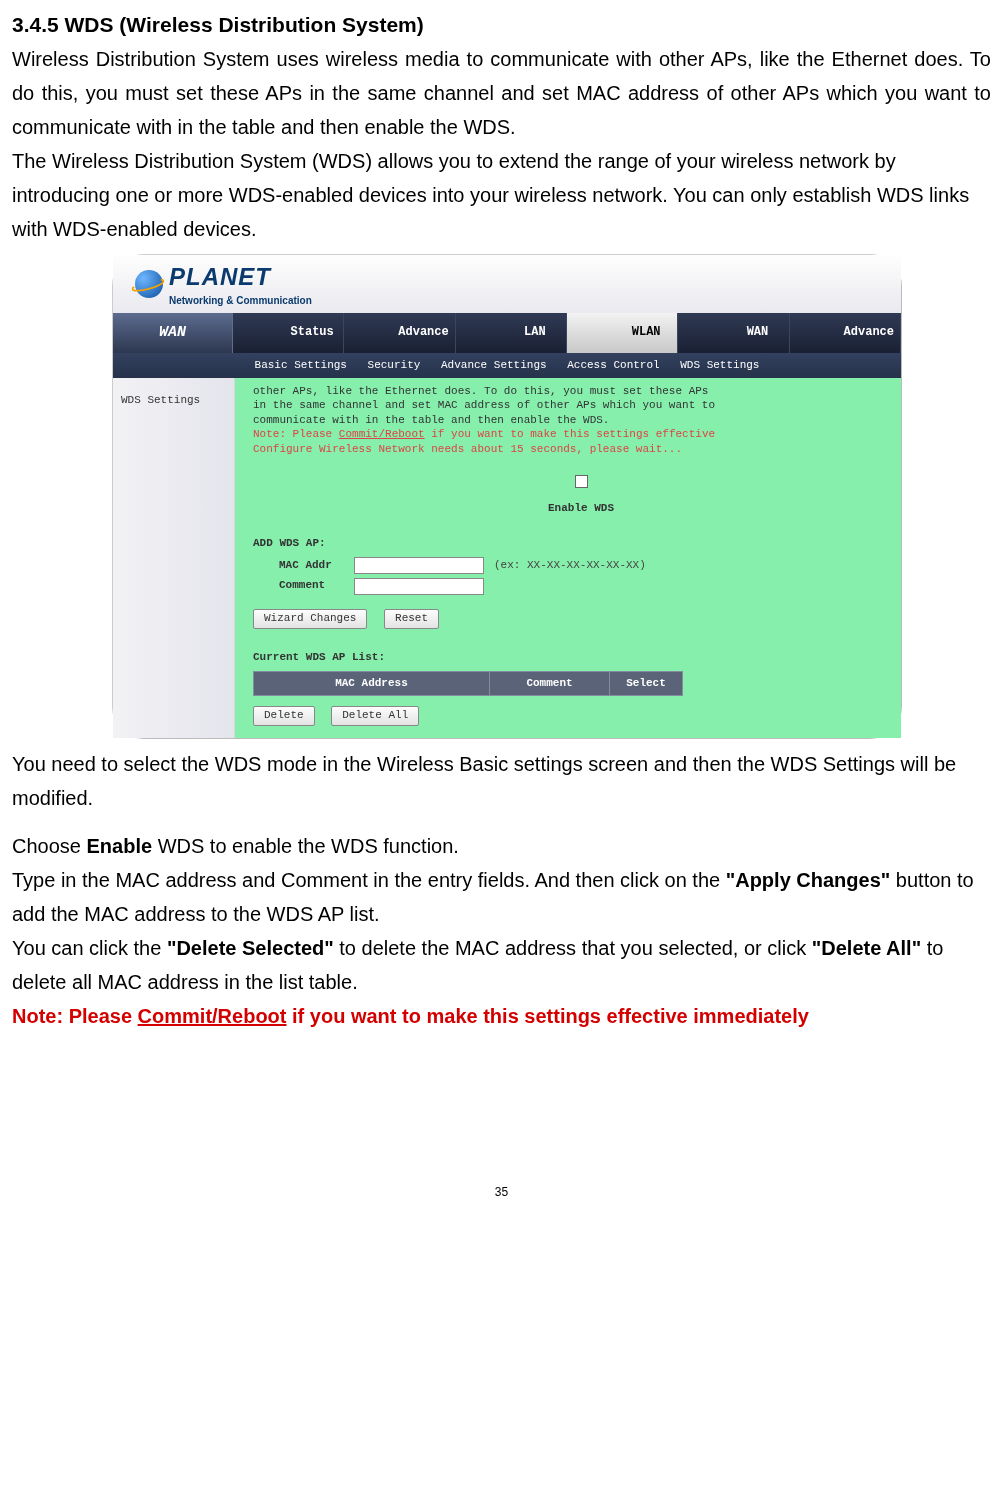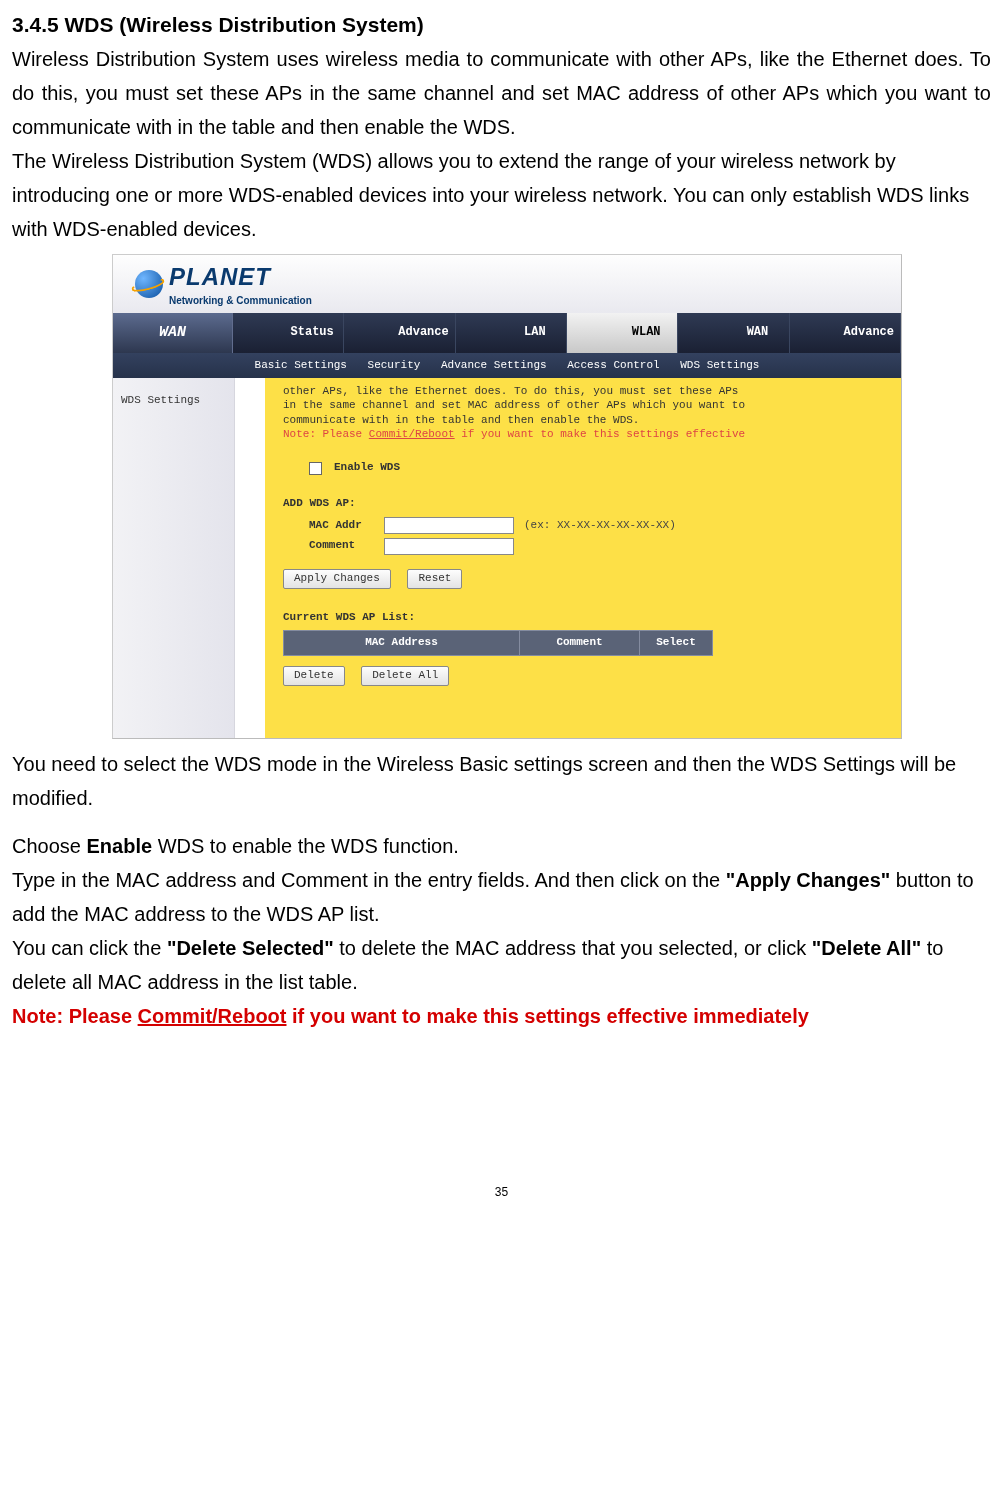--- a/index.html
+++ b/index.html
@@ -35,20 +35,21 @@
       width: 790px;
       margin: 8px 0 8px 100px;
       border-top: 1px solid #ccc;
       border-left: 1px solid #ccc;
       border-right: 1px solid #bbb;
       border-bottom: 1px solid #bbb;
       font-family: "Courier New", monospace;
       font-size: 12px;
       color: #000;
       background: #fff;
+      border-radius: 32px;
     }
     .ss-logo-bar {
       height: 58px;
       background: linear-gradient(#fefefe, #e9e9ef);
       display: flex;
       align-items: center;
       padding-left: 22px;
       gap: 6px;
     }
     .ss-logo-globe {
@@ -114,32 +115,31 @@
       width: 122px;
       background: linear-gradient(to right, #f2f2f5, #e4e4ec);
       padding: 14px 8px;
       font-family: "Courier New", monospace;
       font-size: 11px;
       color: #333;
       border-right: 1px solid #d6d6de;
     }
     .ss-main {
       flex: 1;
-      background: #fde047;
+      background: #86efac;
       padding: 6px 18px 10px 18px;
       font-family: "Courier New", monospace;
       font-size: 11px;
       color: #333;
-      margin-left: 30px;
     }
     .ss-intro { line-height: 1.3; }
     .ss-intro .red { color: #d44; }
     .ss-intro .red .u { text-decoration: underline; }
     .ss-intro .redwait { color: #d44; margin-top: 1px; }
-    .ss-checkbox-row { margin: 18px 0 18px 26px; display: flex; align-items: center; gap: 12px; }
+    .ss-checkbox-row { margin: 18px 0 18px 26px; display: flex; align-items: center; gap: 12px; flex-direction: column; }
     .ss-checkbox { width: 13px; height: 13px; border: 1px solid #666; background: #fff; }
     .ss-section-label { font-weight: bold; margin: 10px 0 4px 0; }
     .ss-form-row { display: flex; align-items: flex-end; margin: 3px 0 3px 26px; }
     .ss-form-label { width: 75px; font-weight: bold; }
     .ss-input { width: 130px; height: 17px; border: 1px solid #888; background: #fff; }
     .ss-hint { margin-left: 10px; color: #444; }
 
     .ss-button {
       display: inline-flex; align-items: center; justify-content: center;
       height: 20px; padding: 0 10px;
@@ -199,40 +199,41 @@
   <div class="ss-body">
     <div class="ss-sidebar">
       <div>WDS Settings</div>
     </div>
     <div class="ss-main">
       <div class="ss-intro">
         <div>other APs, like the Ethernet does. To do this, you must set these APs</div>
         <div>in the same channel and set MAC address of other APs which you want to</div>
         <div>communicate with in the table and then enable the WDS.</div>
         <div class="red"><span>Note: Please </span><span class="u">Commit/Reboot</span><span> if you want to make this settings effective</span></div>
+        <div class="redwait">Configure Wireless Network needs about 15 seconds, please wait...</div>
       </div>
 
       <div class="ss-checkbox-row">
         <div class="ss-checkbox"></div>
         <div class="bold" style="font-weight:bold">Enable WDS</div>
       </div>
 
       <div class="ss-section-label">ADD WDS AP:</div>
       <div class="ss-form-row">
         <div class="ss-form-label">MAC Addr</div>
         <div class="ss-input"></div>
         <div class="ss-hint">(ex: XX-XX-XX-XX-XX-XX)</div>
       </div>
       <div class="ss-form-row">
         <div class="ss-form-label">Comment</div>
         <div class="ss-input"></div>
       </div>
 
       <div class="ss-button-row">
-        <span class="ss-button">Apply Changes</span>
+        <span class="ss-button">Wizard Changes</span>
         <span class="ss-button">Reset</span>
       </div>
 
       <div class="ss-section-label">Current WDS AP List:</div>
       <table class="ss-table">
         <tbody>
             <tr>
           <th style="width:55%">MAC Address</th>
           <th style="width:28%">Comment</th>
           <th style="width:17%">Select</th>

